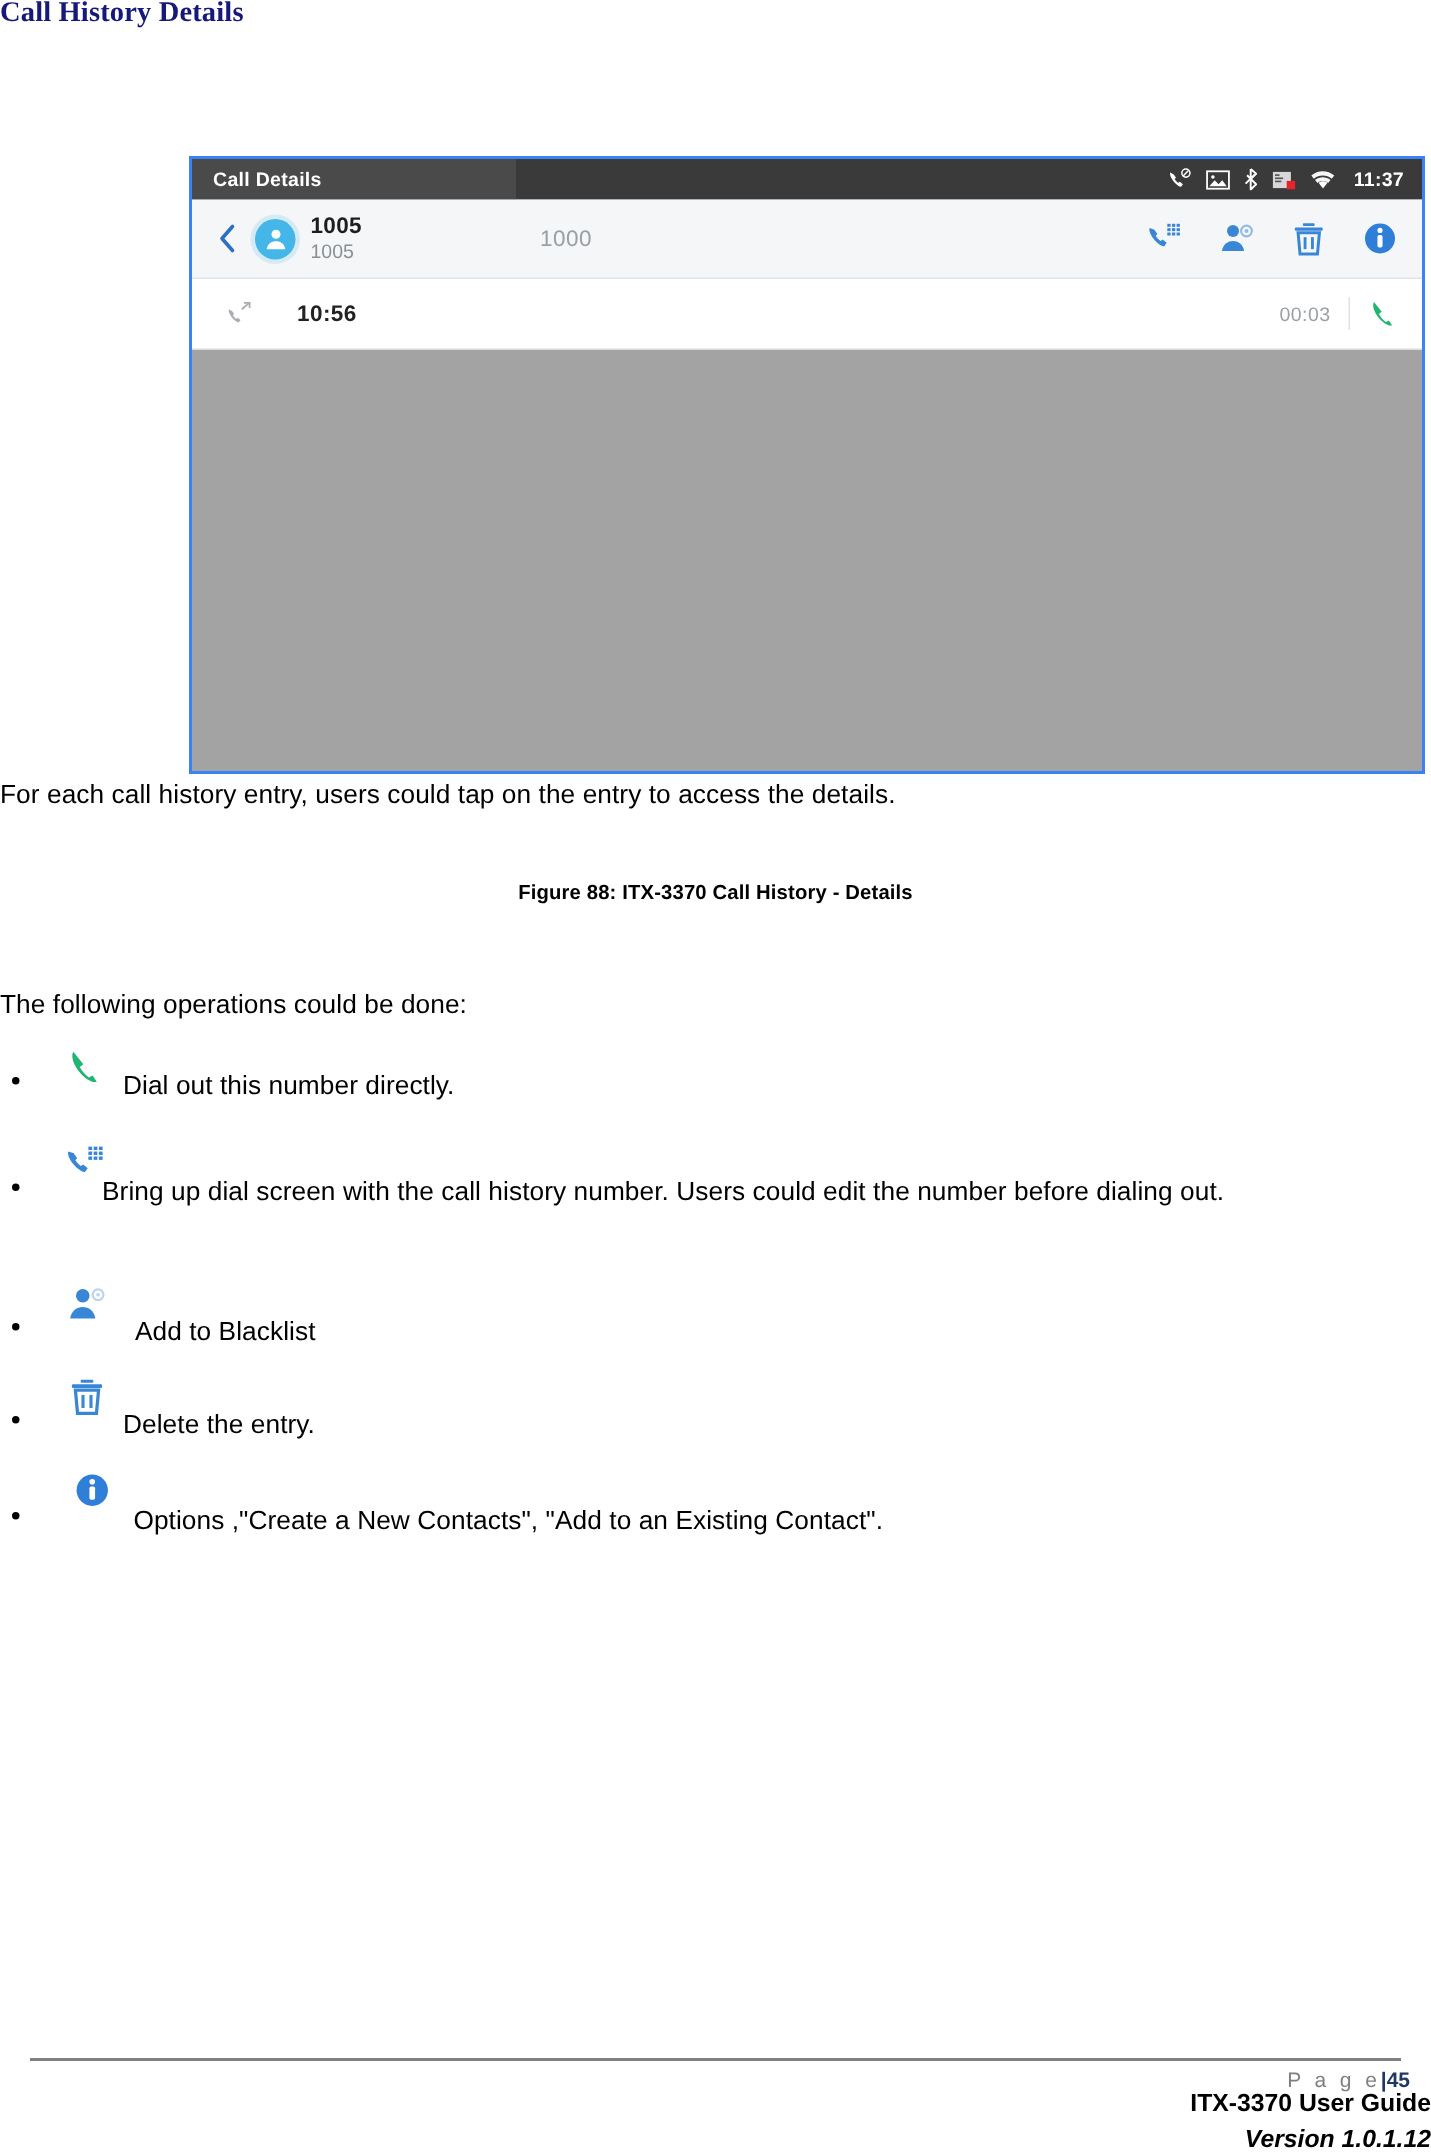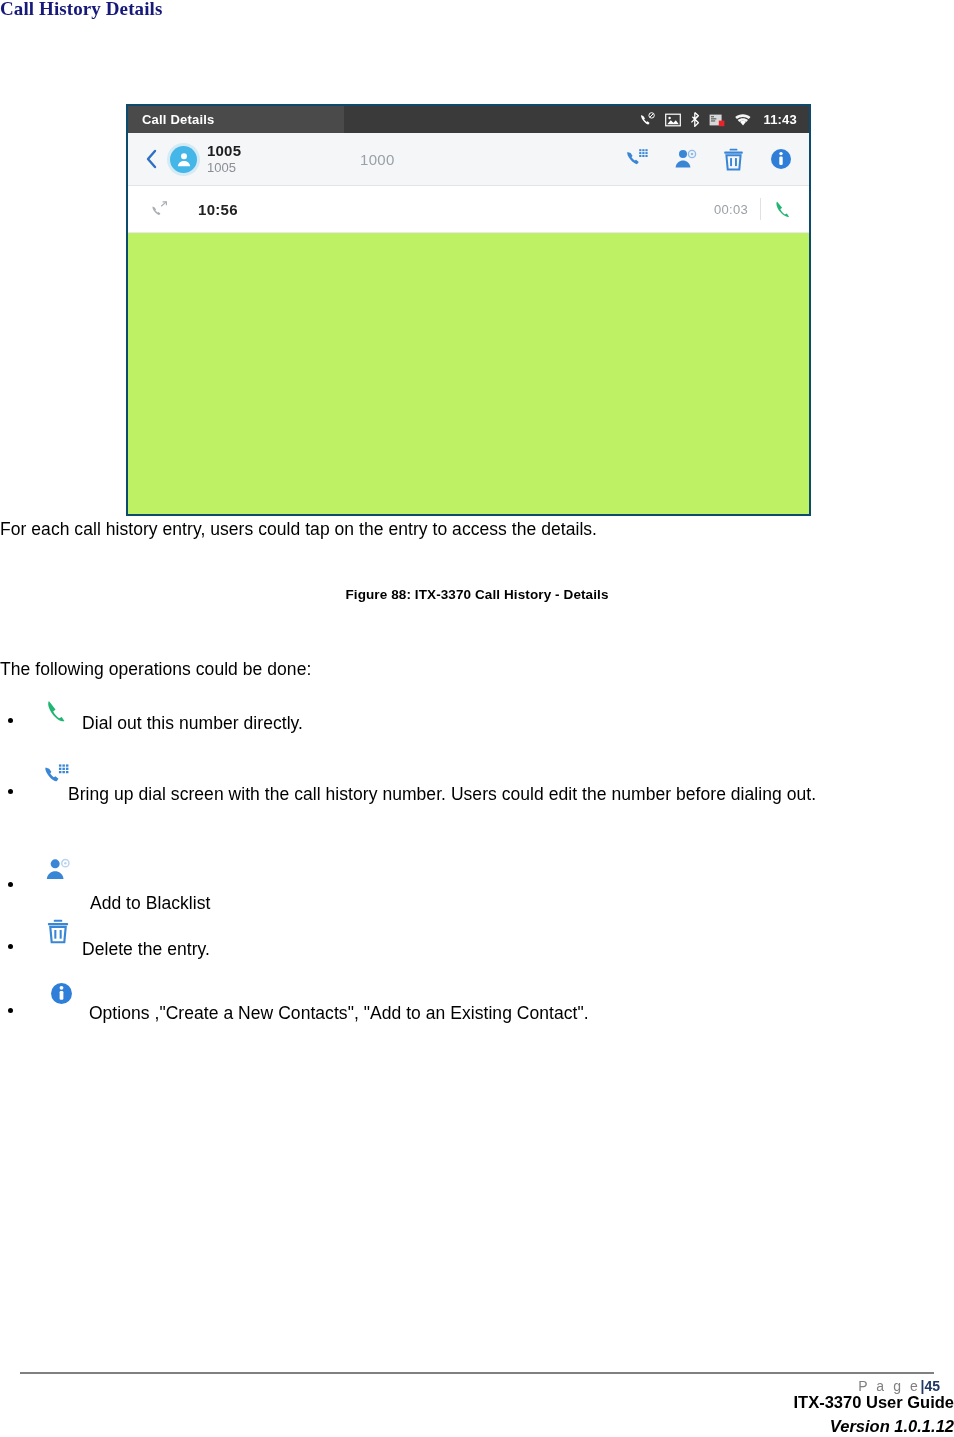--- a/index.html
+++ b/index.html
@@ -26,24 +26,24 @@
     font-weight: bold;
     color: #16197a;
     letter-spacing: 0.1px;
   }
 
   
   .figure-wrap {
     position: absolute;
     left: 126px;
     top: 104px;
-    width: 685px;
+    width: 824px;
     height: 412px;
-    border: 2px solid #0c4a6e;
-    background: #bef264;
+    border: 2px solid #3b82f6;
+    background: #a3a3a3;
     box-sizing: border-box;
     overflow: hidden;
   }
 
   
   .status-bar {
     height: 27px;
     background: #3a3a3a;
     display: flex;
     align-items: center;
@@ -314,21 +314,21 @@
         <rect x="2.0" y="3.2" width="3.0" height="1.1" fill="#555"></rect>
         <rect x="2.0" y="5.3" width="5.4" height="1.1" fill="#555"></rect>
         <rect x="2.0" y="7.4" width="4.2" height="1.1" fill="#555"></rect>
         <rect x="9.8" y="7.6" width="5.6" height="5.6" fill="#e8242a"></rect>
       </svg>
       <svg class="sb-icon" width="18" height="14" viewBox="0 0 18 14">
         <path d="M9 12.6l-3.0-3.8c1.7-1.4 4.3-1.4 6.0 0z" fill="#ffffff"></path>
         <path d="M1.2 4.0c4.4-3.8 10.9-3.8 15.3 0l-1.7 2.1c-3.4-2.9-8.5-2.9-11.9 0z" fill="#ffffff" opacity="0.95"></path>
         <path d="M3.7 7.0c3.0-2.5 7.3-2.5 10.3 0l-1.6 2.0c-2.1-1.7-5.0-1.7-7.1 0z" fill="#ffffff" opacity="0.95"></path>
       </svg>
-      <span class="status-time">11:43</span>
+      <span class="status-time">11:37</span>
     </div>
   </div>
 
   <div class="contact-row">
     <div class="back-chevron">
       <svg width="12" height="20" viewBox="0 0 12 20">
         <polyline points="9,2 2,10 9,18" fill="none" stroke="#2d6fc4" stroke-width="2.4" stroke-linecap="round" stroke-linejoin="round"></polyline>
       </svg>
     </div>
     <div class="avatar">
@@ -450,21 +450,21 @@
 <div class="bullet-item" style="top:874px;">
   <span class="bullet-dot"></span>
   <span class="bullet-icon" style="top:-17px; left:45px;">
     <svg width="26" height="25" viewBox="0 0 23 22">
       <circle cx="9.0" cy="6.0" r="4.0" fill="#3a86d6"></circle>
       <path d="M1.6 19.4c0.6-4.6 4.0-6.8 7.4-6.8s6.8 2.2 7.4 6.8z" fill="#3a86d6"></path>
       <circle cx="18.0" cy="5.4" r="3.2" fill="none" stroke="#b9d4ef" stroke-width="1.3"></circle>
       <circle cx="18.0" cy="5.4" r="1.1" fill="#b9d4ef"></circle>
     </svg>
   </span>
-  <span class="bullet-text" style="left:85px; top:16px;"> Add to Blacklist</span>
+  <span class="bullet-text" style="left:85px; top:0px;"> Add to Blacklist</span>
 </div>
 
 <div class="bullet-item" style="top:936px;">
   <span class="bullet-dot"></span>
   <span class="bullet-icon" style="top:-17px; left:46px;">
     <svg width="24" height="25" viewBox="0 0 21 23">
       <rect x="6.6" y="0.8" width="7.8" height="1.8" rx="0.6" fill="#3a86d6"></rect>
       <rect x="1.2" y="3.6" width="18.6" height="2.2" rx="0.8" fill="#3a86d6"></rect>
       <path d="M3.4 7.2h14.2l-1.3 14.2H4.7z" fill="none" stroke="#3a86d6" stroke-width="2"></path>
       <rect x="7.1" y="10.1" width="1.9" height="8.0" fill="#3a86d6"></rect>

